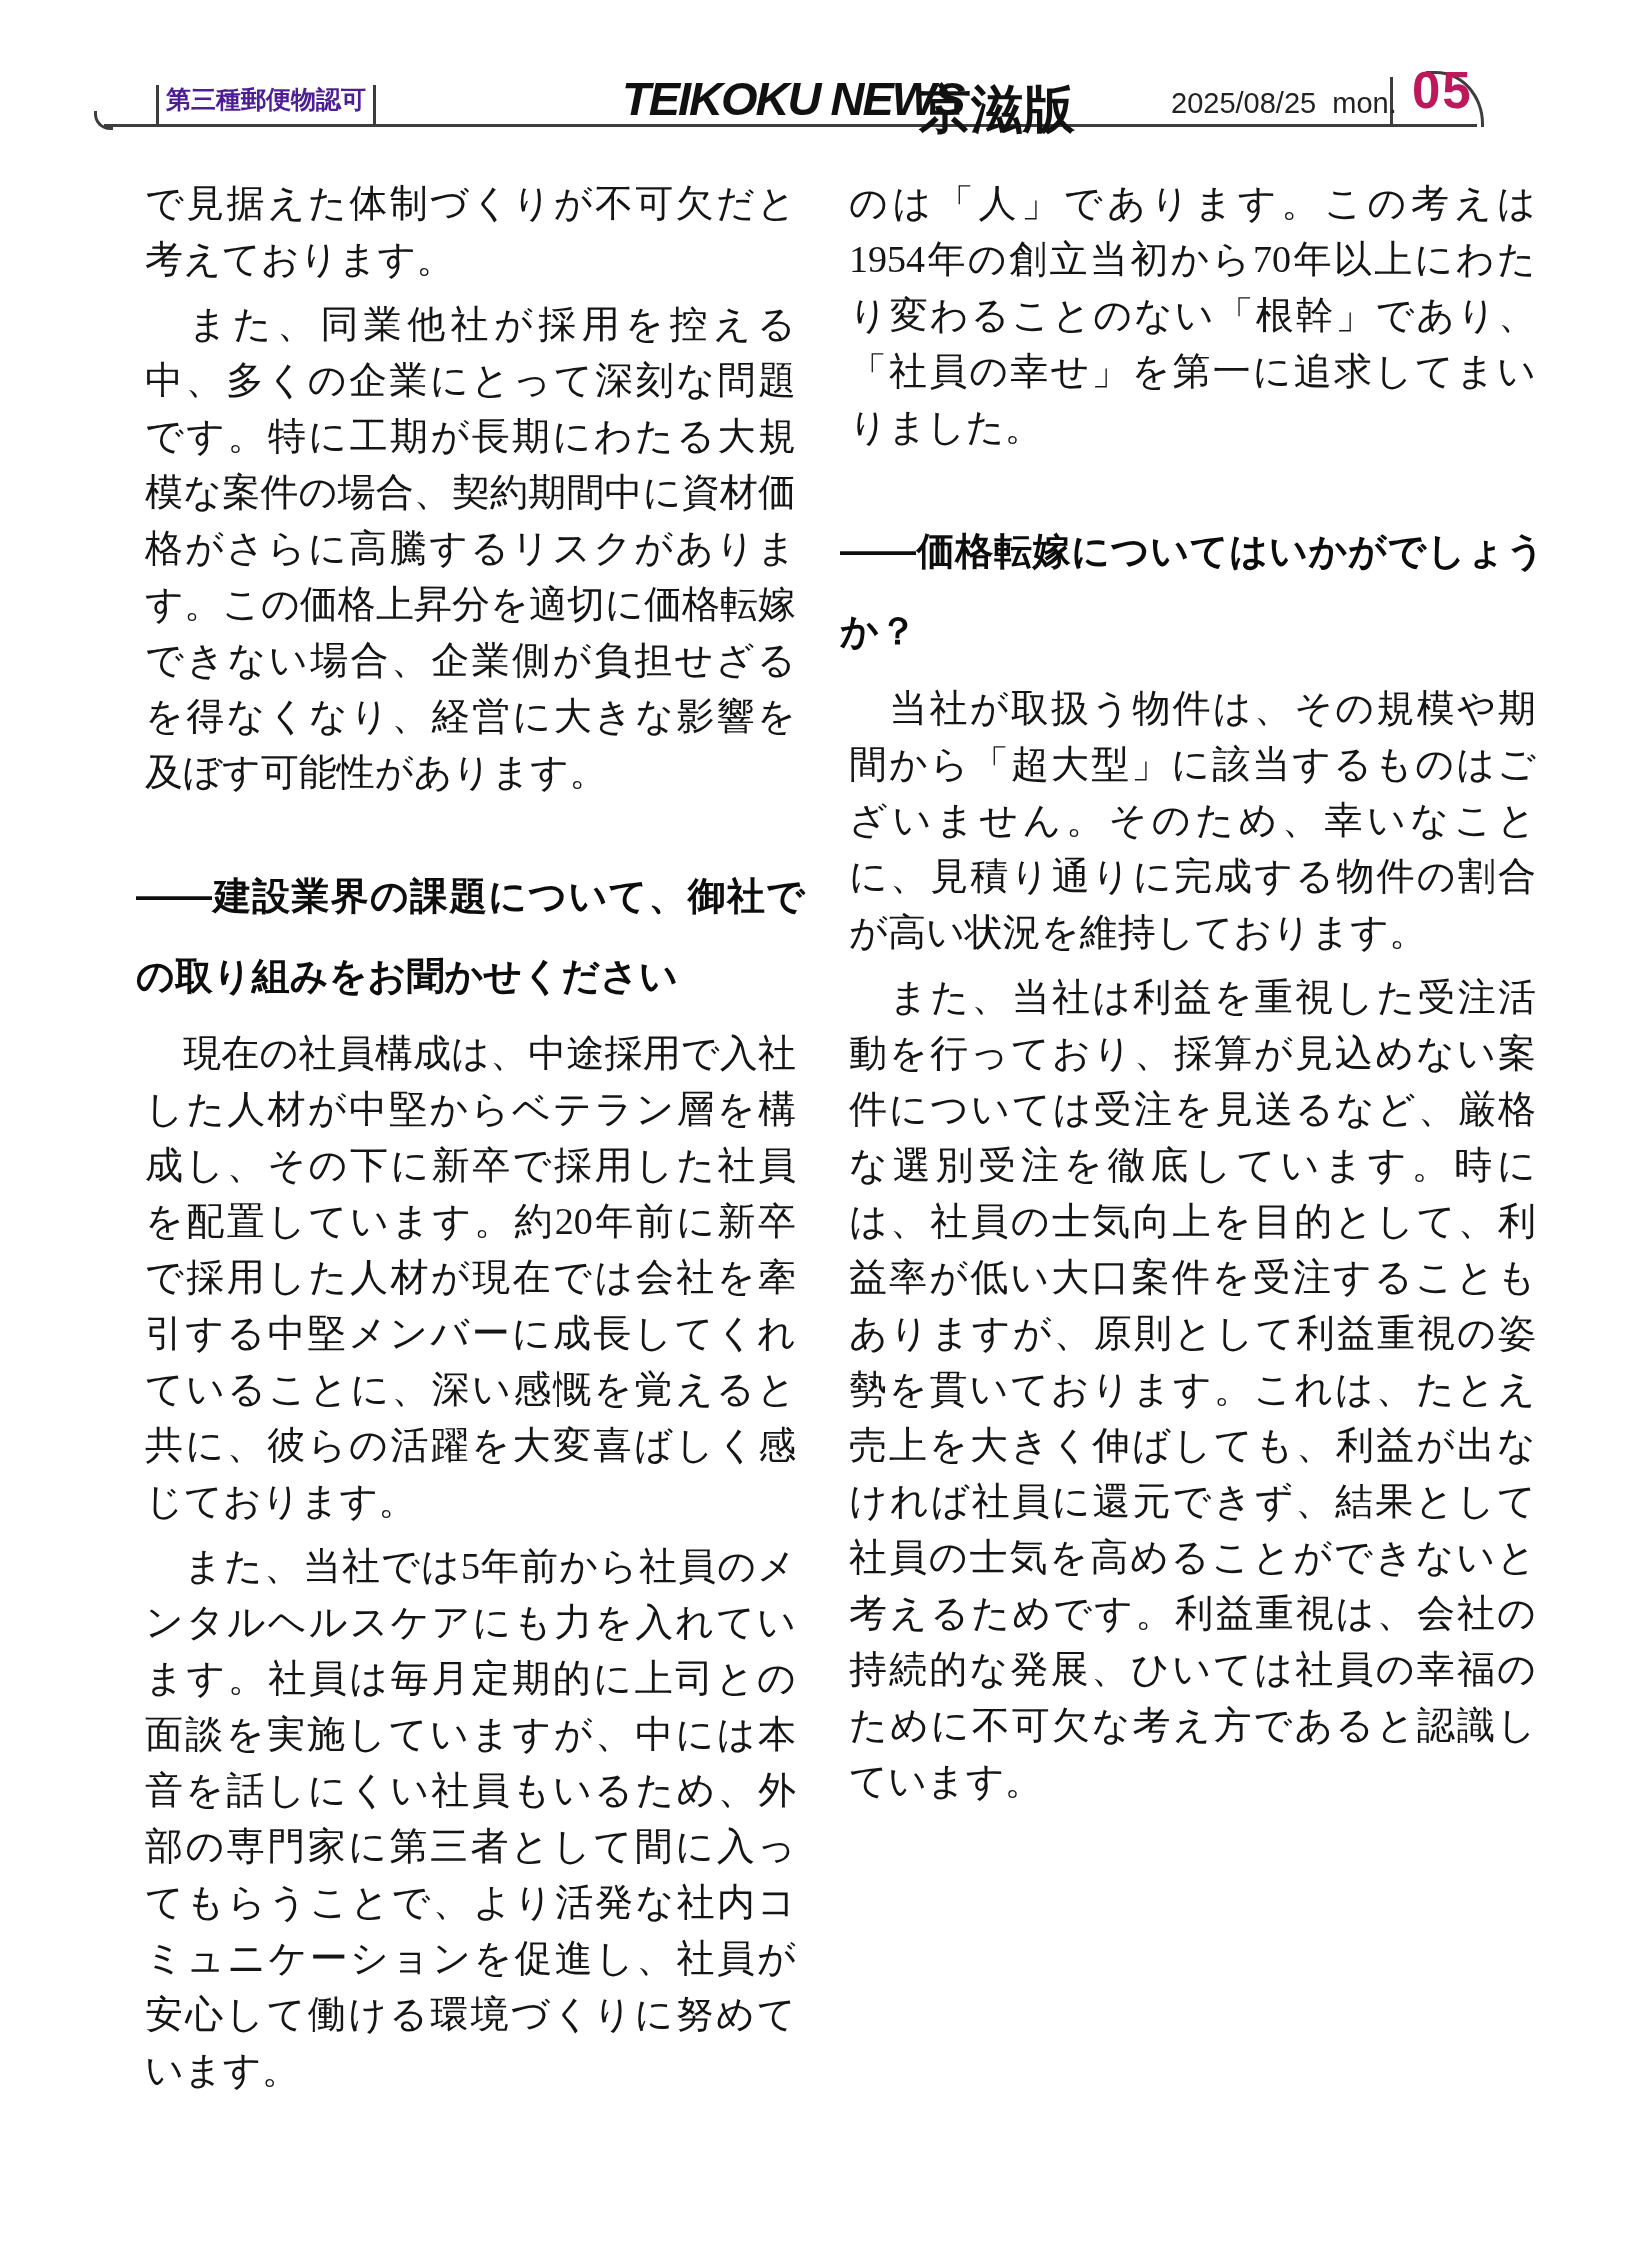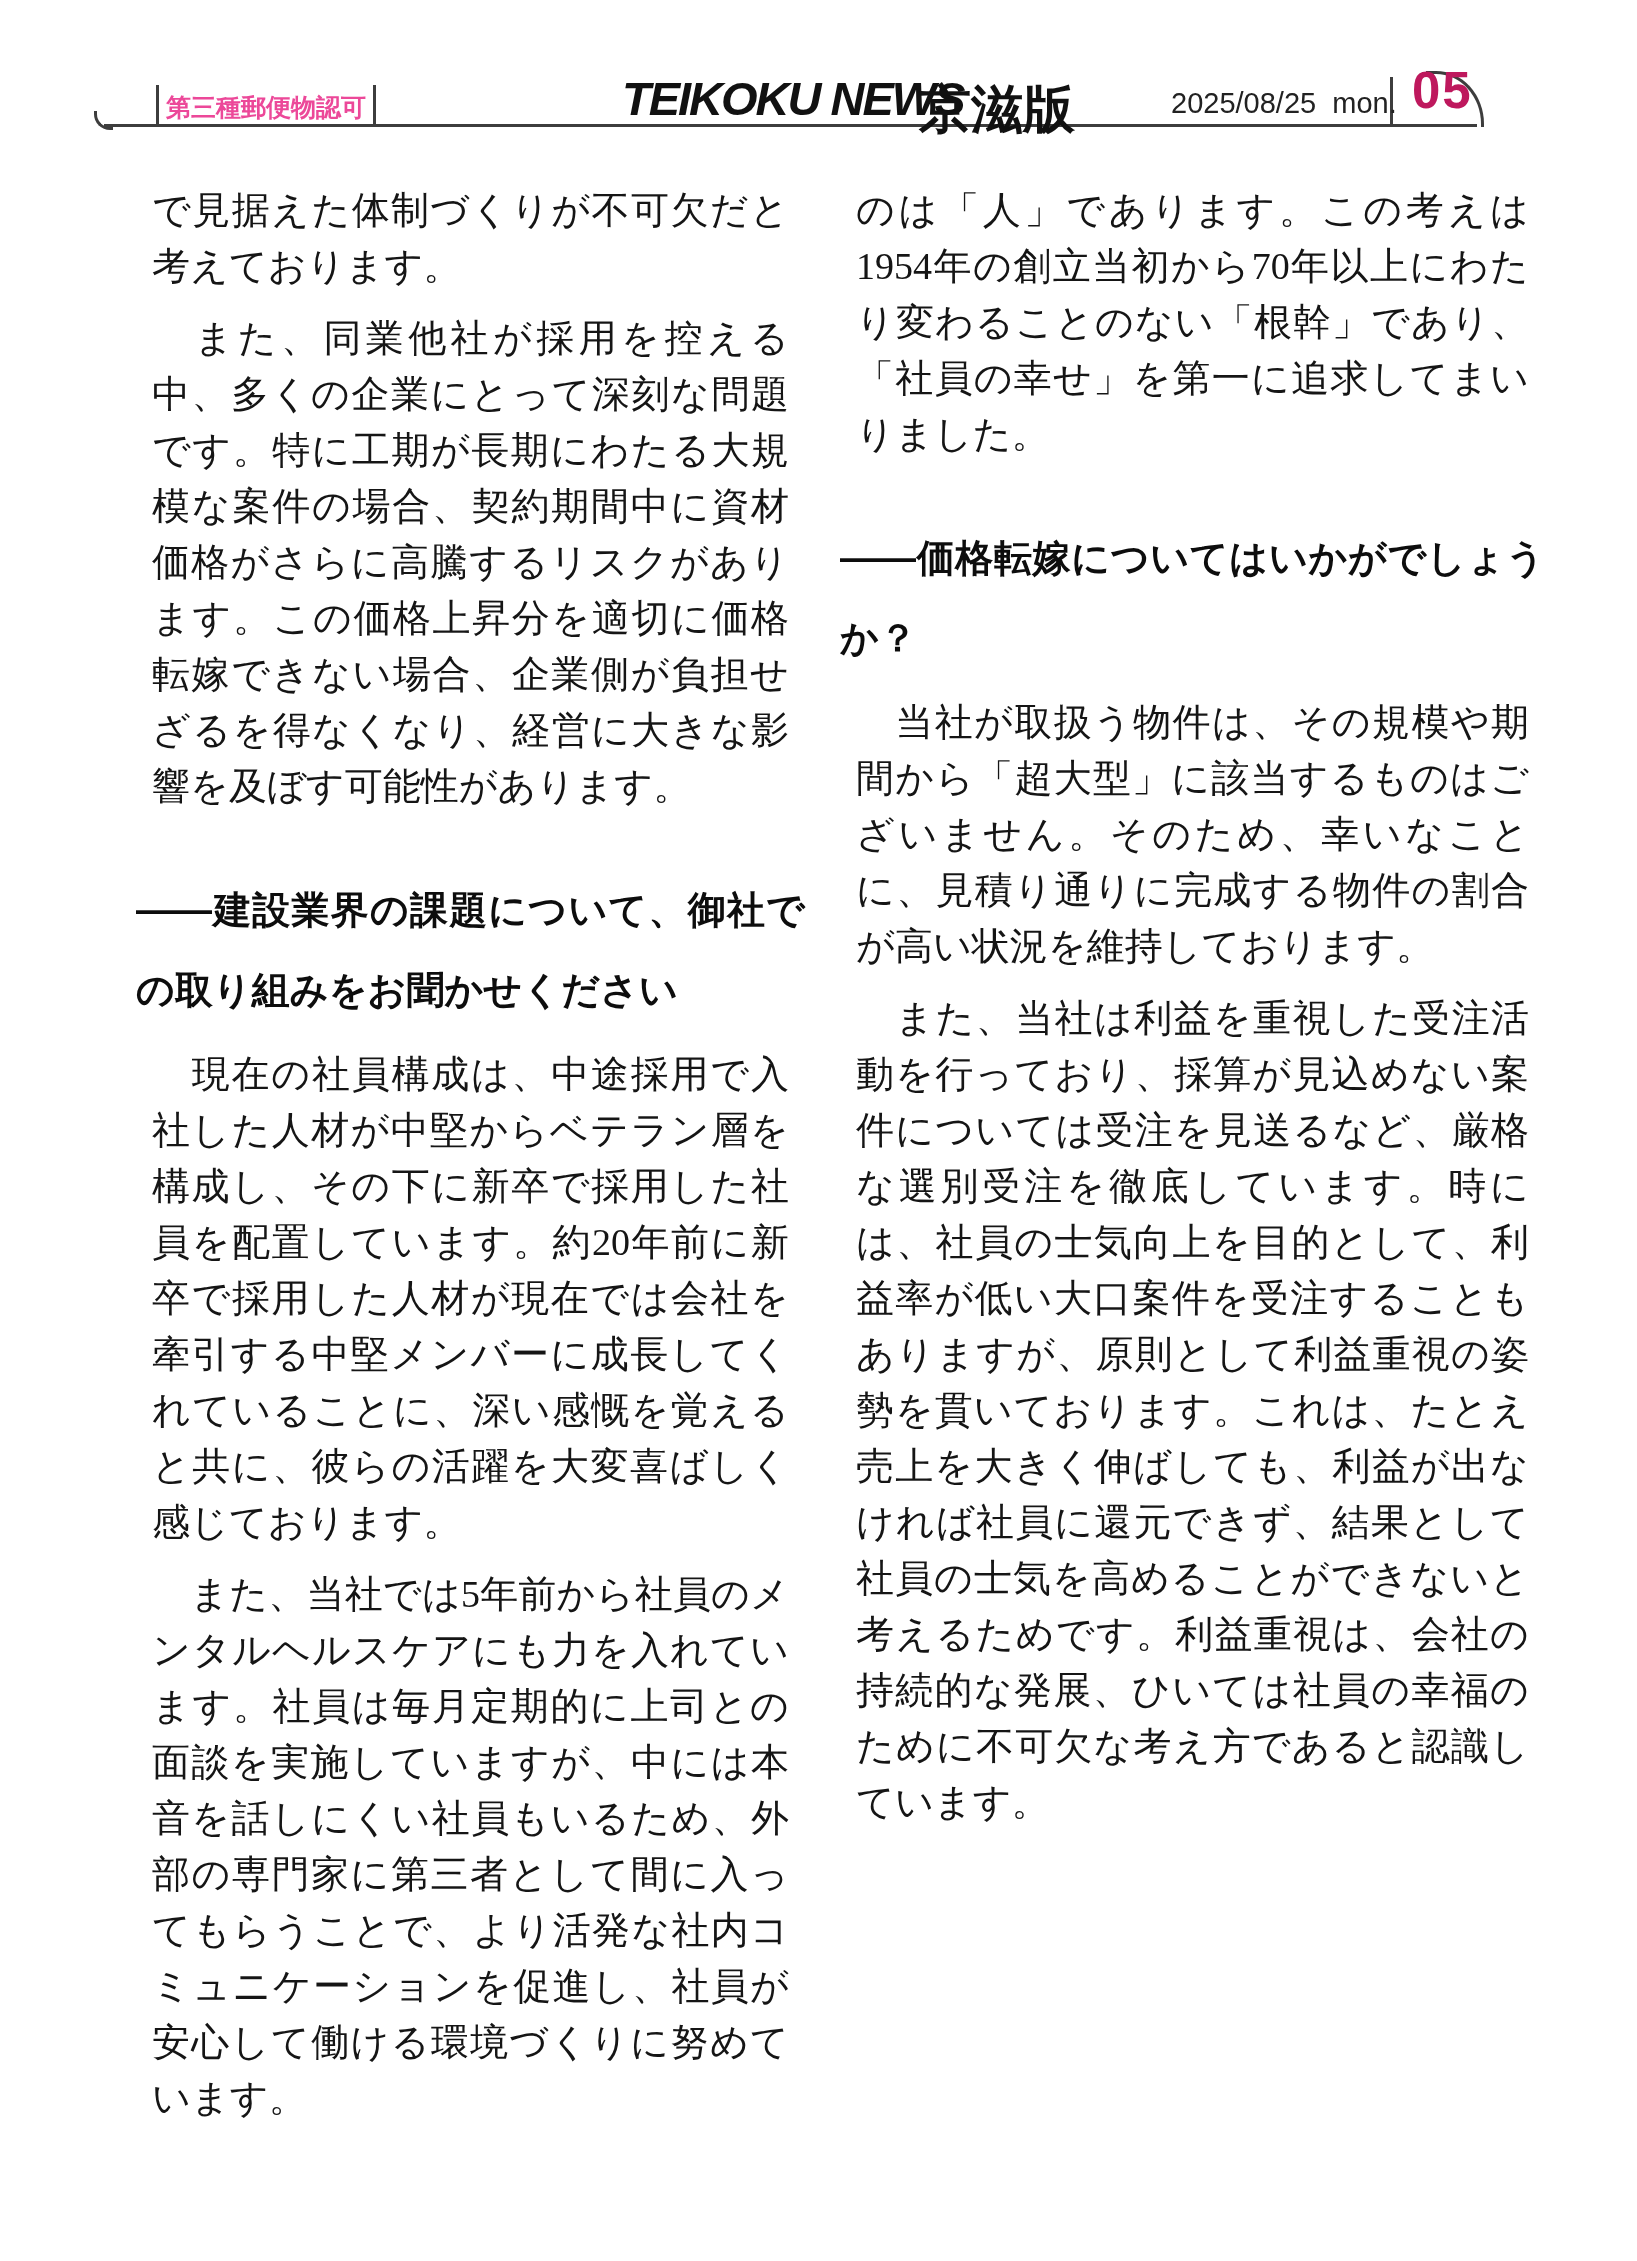--- a/index.html
+++ b/index.html
@@ -32,23 +32,23 @@
   .tick-b { left: 373px;  top: 85px; height: 40px; }
   .tick-c { left: 1390px; top: 77px; height: 48px; }
   .hdr-cap {
     position: absolute; left: 1426px; top: 71px;
     width: 55px; height: 53px;
     border-top: 3px solid #3d3d3d;
     border-right: 3px solid #3d3d3d;
     border-top-right-radius: 48px 53px;
   }
   .permit {
-    position: absolute; left: 166px; top: 91px; width: 198px;
+    position: absolute; left: 166px; top: 83px; width: 198px;
     font-family: "Liberation Sans", sans-serif;
-    font-size: 25px; font-weight: 600; color: #ec4899;
+    font-size: 25px; font-weight: 600; color: #4c1d95;
     text-align: left; white-space: nowrap;
   }
   .logo {
     position: absolute; left: 622px; top: 71px;
     font-family: "Liberation Sans", sans-serif;
     font-style: italic; font-weight: 700;
     font-size: 47px; letter-spacing: -2px; color: #111;
     white-space: nowrap;
   }
   .edition {
@@ -72,21 +72,21 @@
   
   .col {
     position: absolute; top: 166px;
     font-size: 38px; line-height: 56px;
     color: #151515;
     text-align: justify;
     font-family: "Liberation Serif", "DejaVu Serif", serif;
   }
   .col-left  { left: 136px; width: 669px; }
   .col-right { left: 840px; width: 705px; }
-  .para { margin: 16px; }
+  .para { margin: 9px; }
   .heading {
     margin: 56px 0 0 0;
     font-family: "Liberation Sans", sans-serif;
     font-size: 38px; line-height: 80px;
     font-weight: 700; color: #0d0d0d;
     letter-spacing: 0;
   }
 </style>
 </head>
 <body>

